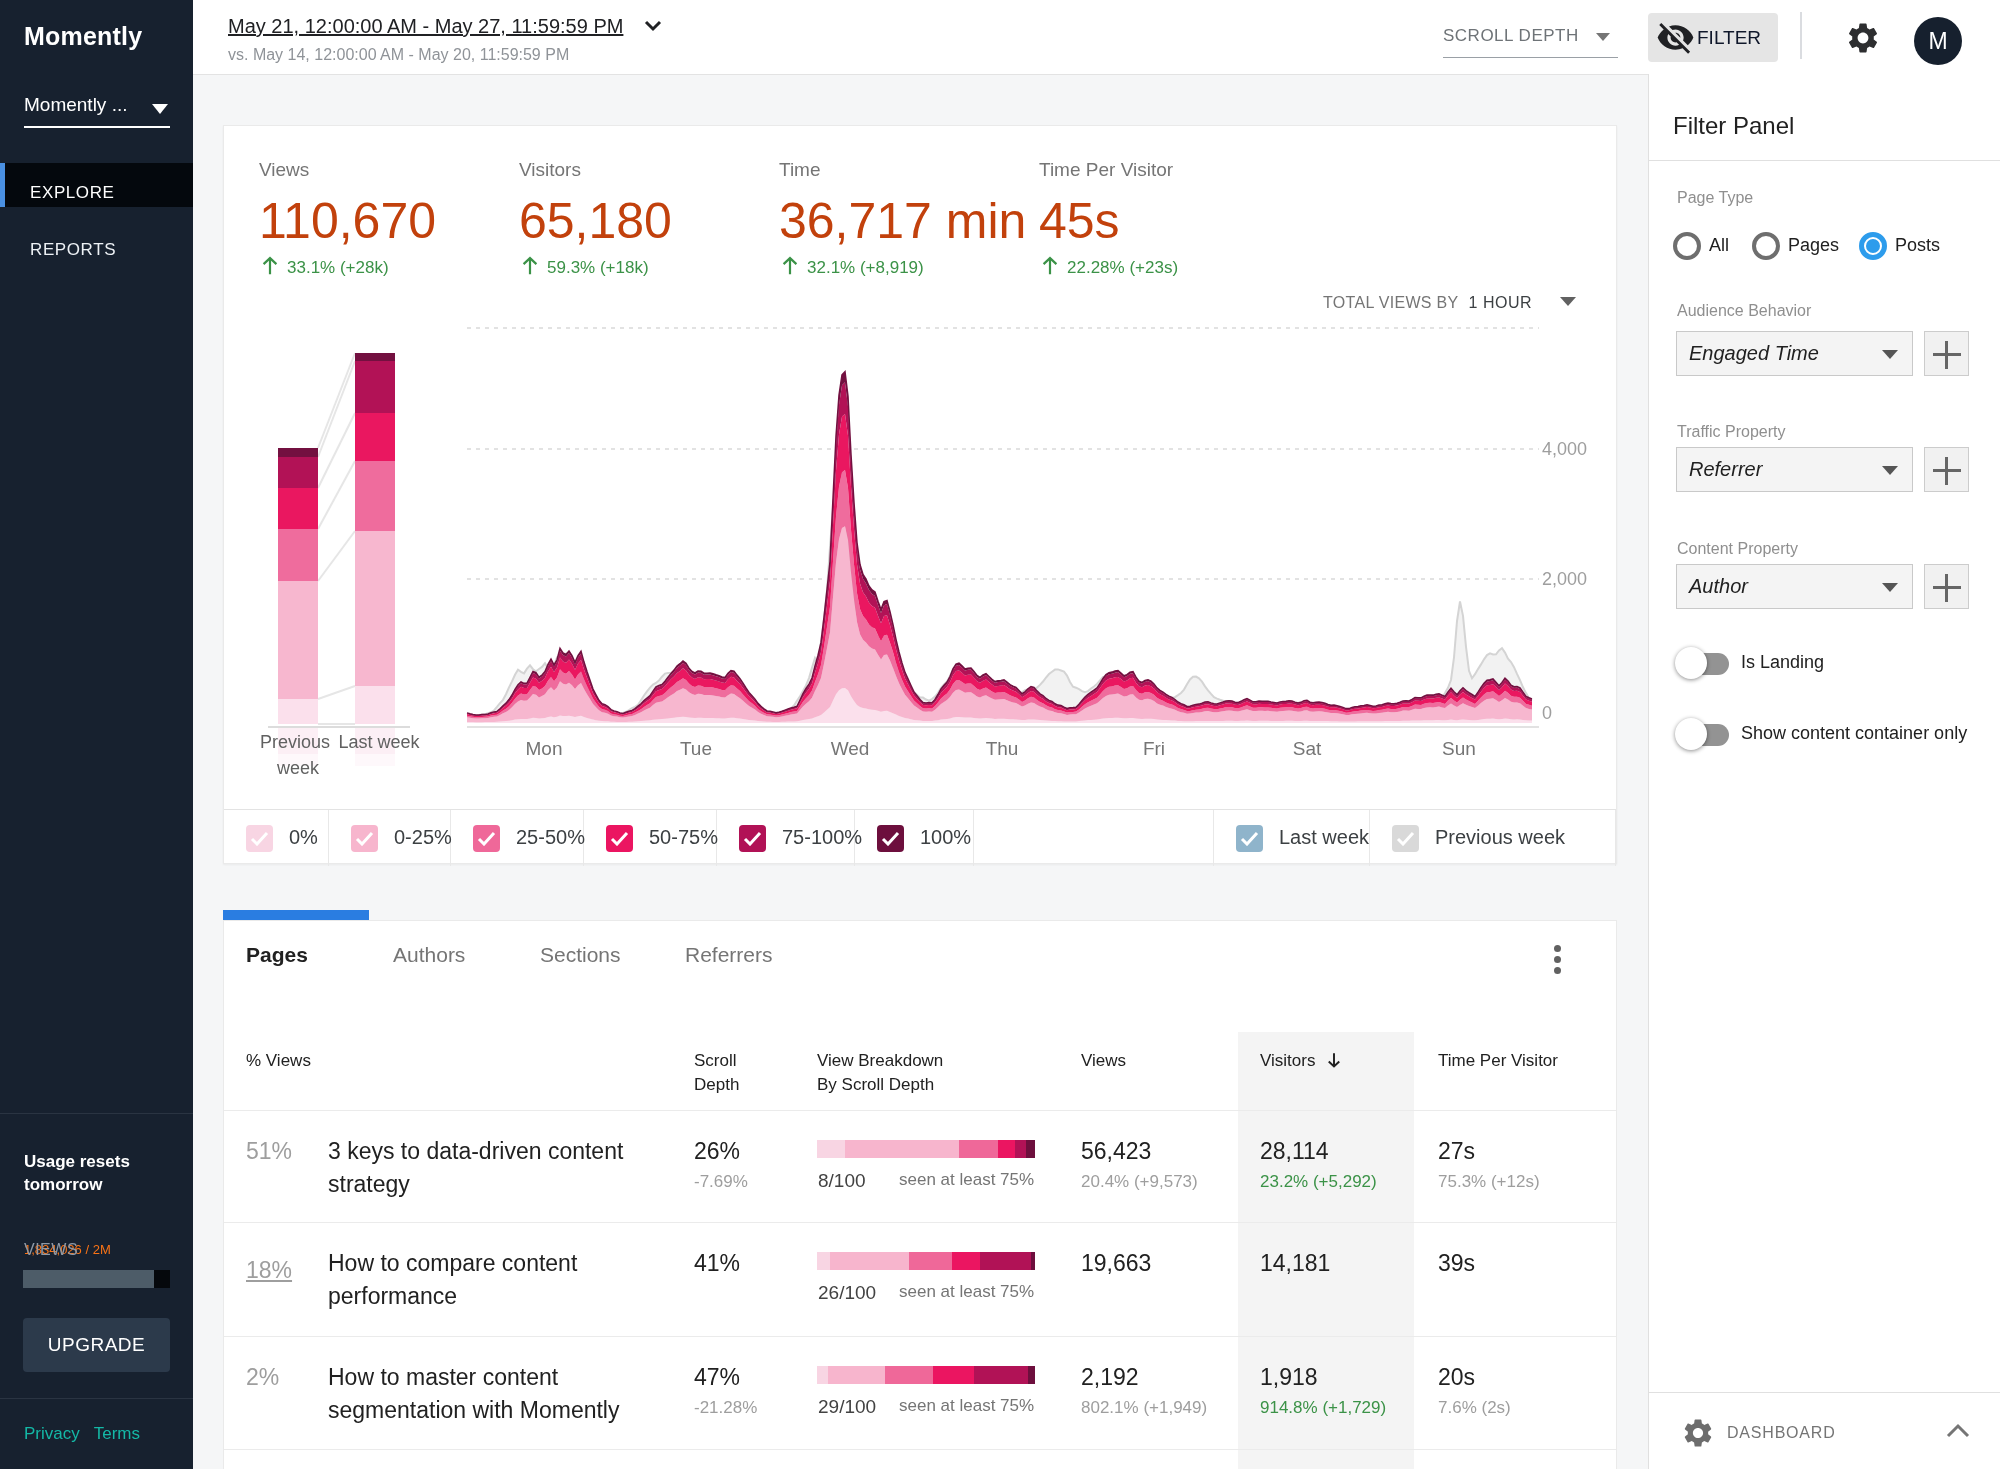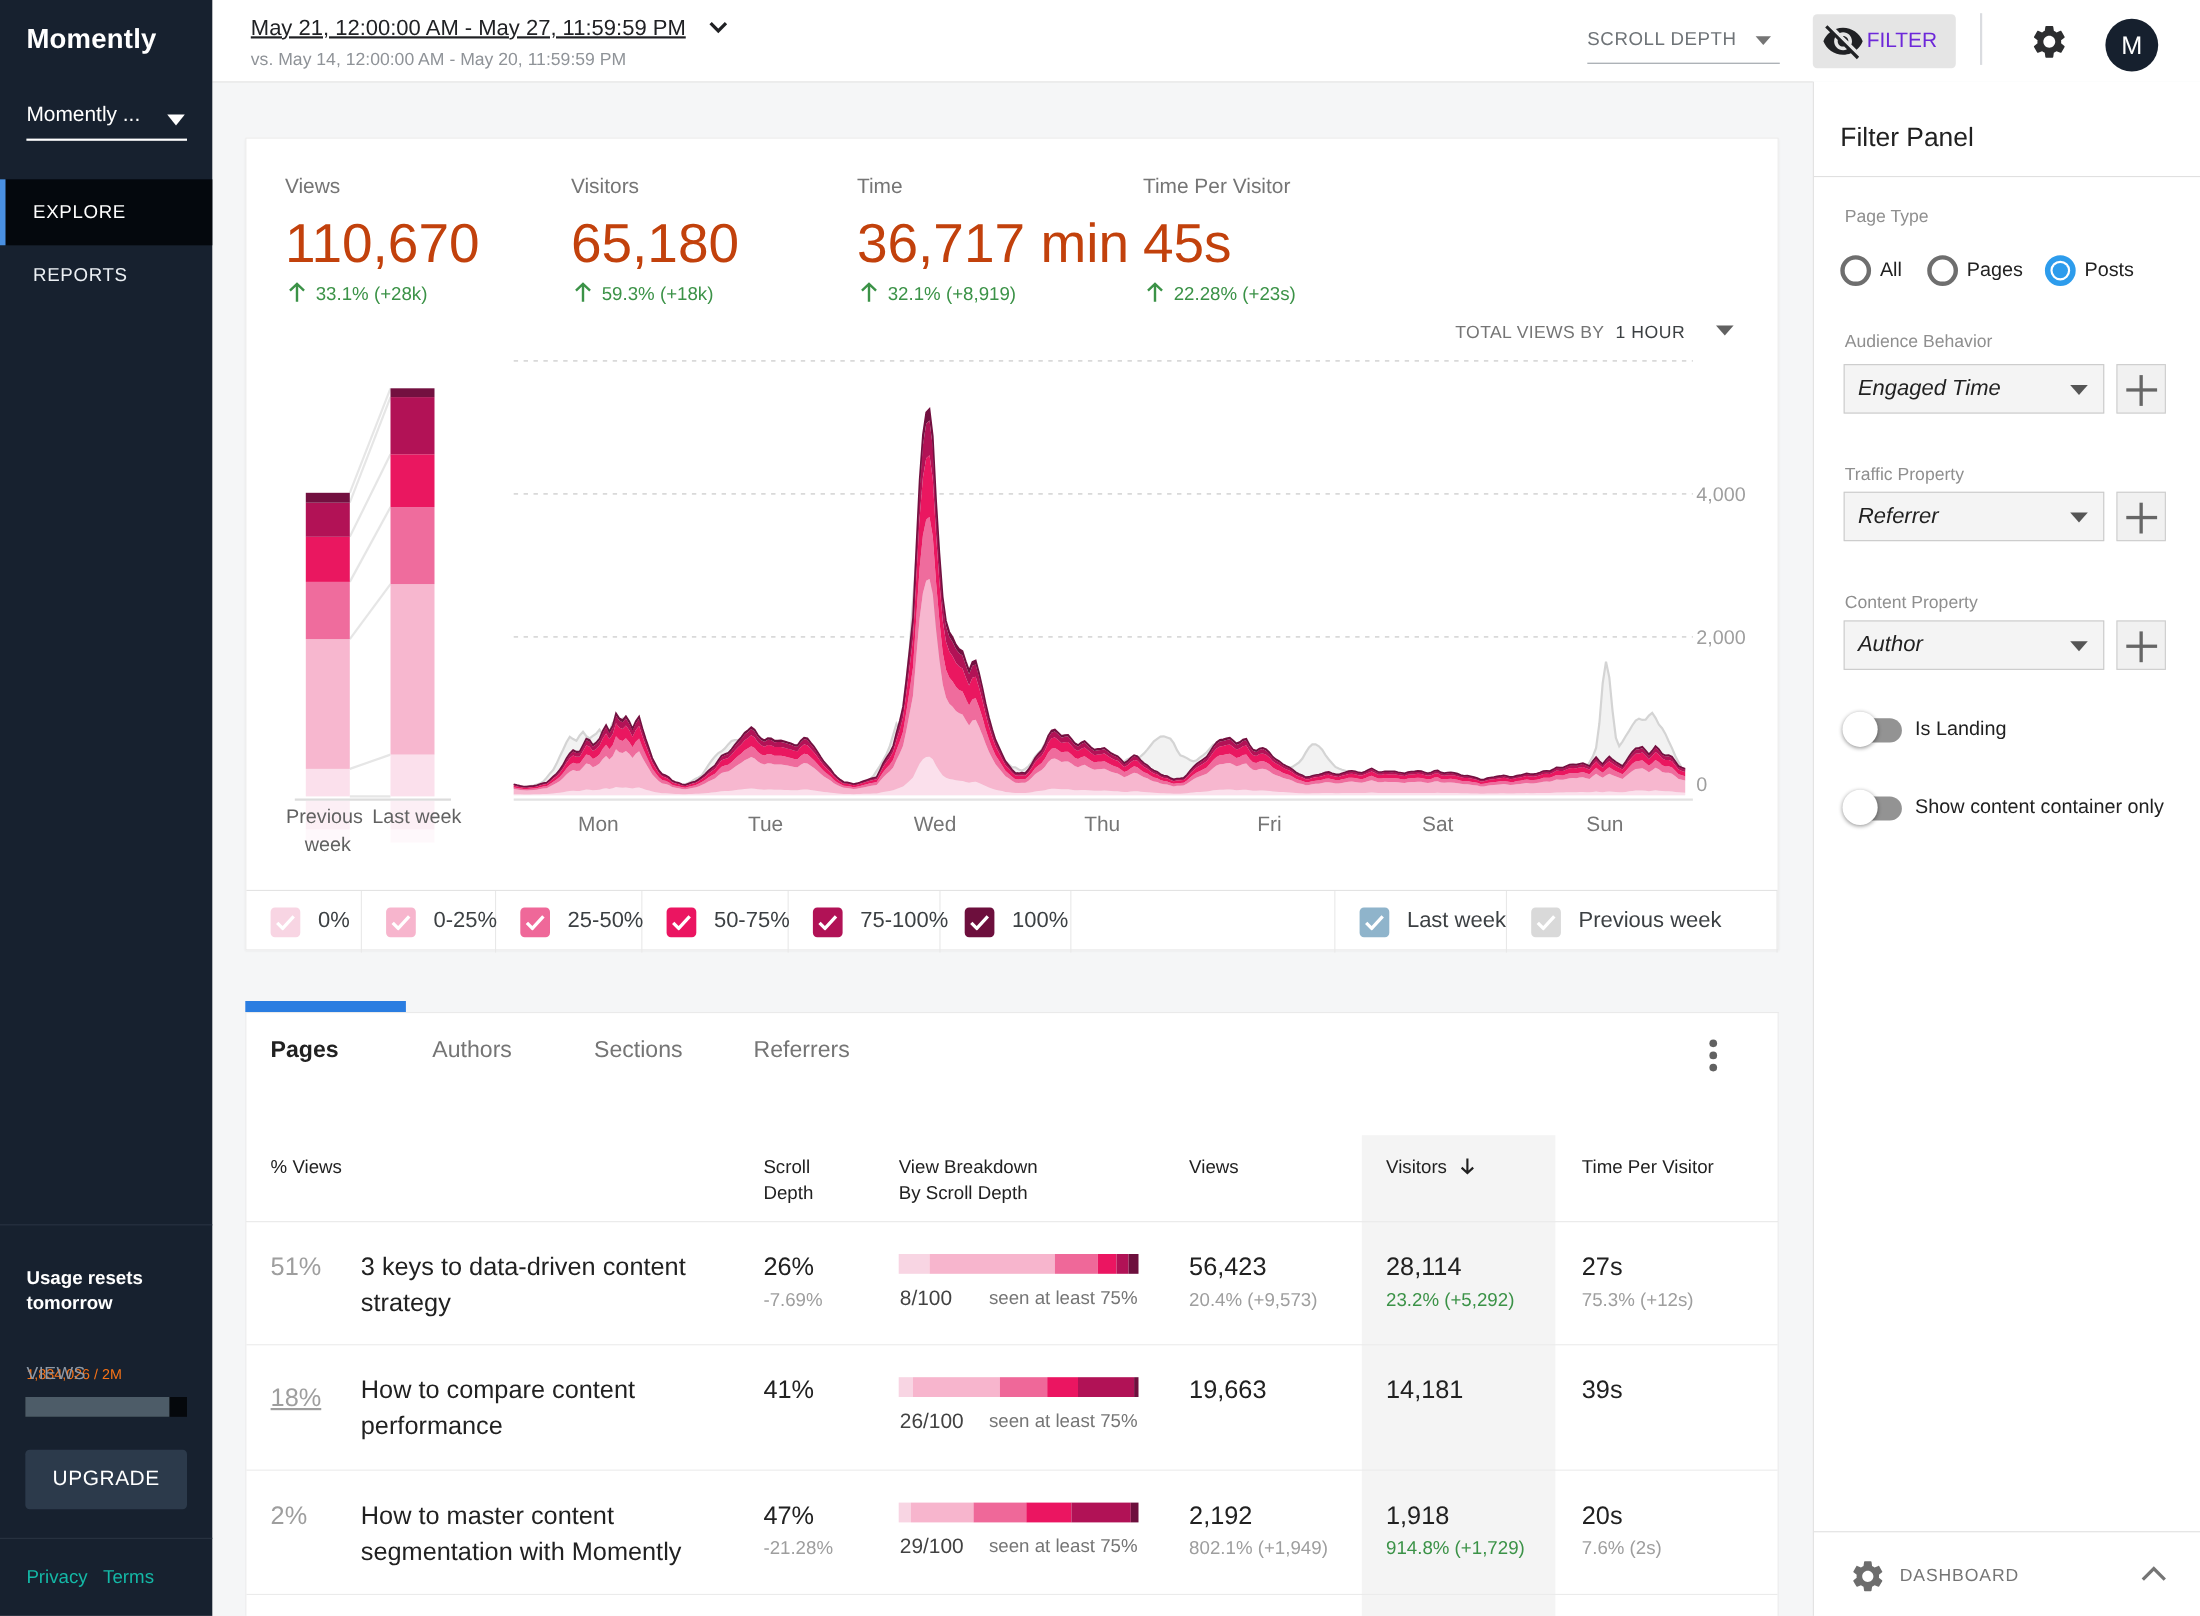--- a/index.html
+++ b/index.html
@@ -4,42 +4,42 @@
 <style>
 * { margin:0; padding:0; box-sizing:border-box; }
 html,body { width:2000px; height:1469px; font-family:"Liberation Sans", sans-serif; background:#f5f6f7; overflow:hidden; }
 .abs { position:absolute; }
 
 
 #sidebar { left:0; top:0; width:193px; height:1469px; background:#17212f; z-index:5; }
 #logo { left:24px; top:22px; font-size:25px; font-weight:bold; color:#fff; letter-spacing:.2px; }
 #sideselect { left:24px; top:94px; width:146px; color:#fff; font-size:19px; border-bottom:2px solid #fff; padding-bottom:10px; }
 #sideselect .caret { position:absolute; right:2px; top:10px; width:0; height:0; border-left:8px solid transparent; border-right:8px solid transparent; border-top:10px solid #fff; }
-#nav-explore { left:0; top:163px; width:193px; height:60px; background:#04080d; border-left:5px solid #4a90e2; color:#fff; font-size:17px; line-height:60px; padding-left:25px; letter-spacing:.6px; }
+#nav-explore { left:0; top:163px; width:193px; height:44px; background:#04080d; border-left:5px solid #4a90e2; color:#fff; font-size:17px; line-height:60px; padding-left:25px; letter-spacing:.6px; }
 #nav-reports { left:30px; top:240px; color:#edf1f5; font-size:17px; letter-spacing:.6px; }
 #side-divider1 { left:0; top:1113px; width:193px; border-top:1px solid #2a3442; }
 #usage-title { left:24px; top:1150px; width:140px; color:#fff; font-size:17px; font-weight:bold; line-height:23px; }
 #usage-num { left:24px; top:1242px; color:#f97316; font-size:13px; }
 #usage-views { left:24px; top:1241px; color:#8d99a7; font-size:16px; letter-spacing:.5px; }
 #usage-bar { left:23px; top:1270px; width:147px; height:18px; background:#05080c; }
 #usage-fill { left:0; top:0; width:131px; height:18px; background:#4d5c68; }
 #upgrade { left:23px; top:1318px; width:147px; height:54px; background:#2c3a4b; border-radius:4px; color:#fff; font-size:19px; text-align:center; line-height:54px; letter-spacing:.5px; }
 #side-divider2 { left:0; top:1398px; width:193px; border-top:1px solid #2a3442; }
 #side-links { left:24px; top:1424px; color:#14b8a6; font-size:17px; }
 #side-links span { margin-right:14px; }
 
 
 #topbar { left:193px; top:0; width:1807px; height:74px; background:#fff; z-index:4; }
 #topbar-border { left:193px; top:74px; width:1455px; border-top:1px solid #e3e3e3; z-index:4; }
 #daterange { left:35px; top:15px; color:#202124; font-size:20px;text-decoration:underline; }
 #daterange .chev { display:inline-block; margin-left:20px; }
 #datevs { left:35px; top:46px; color:#8f9398; font-size:16px; }
 #scrolldepth { left:1250px; top:26px; width:175px; color:#6e7377; font-size:17px; letter-spacing:.5px; border-bottom:1px solid #9aa0a6; padding-bottom:11px; }
 #scrolldepth .caret { position:absolute; right:8px; top:7px; width:0; height:0; border-left:7px solid transparent; border-right:7px solid transparent; border-top:8px solid #757575; }
-#filterbtn { left:1455px; top:13px; width:130px; height:49px; background:#e5e5e5; border-radius:4px; color:#6d28d9; font-size:19px; }
+#filterbtn { left:1455px; top:13px; width:130px; height:49px; background:#e5e5e5; border-radius:4px; color:#0f172a; font-size:19px; }
 #filterbtn svg { position:absolute; left:8px; top:5px; }
 #filterbtn span { position:absolute; left:49px; top:14px; }
 #topdivider { left:1607px; top:12px; height:47px; border-left:2px solid #dadce0; }
 #topgear { left:1652px; top:20px; }
 #avatar { left:1721px; top:17px; width:48px; height:48px; border-radius:50%; background:#16202e; color:#fff; font-size:23px; text-align:center; line-height:48px; }
 
 
 #card1 { left:223px; top:125px; width:1394px; height:739px; background:#fff; border:1px solid #eaeaea; box-shadow:0 1px 2px rgba(0,0,0,.05); z-index:1; }
 .stat { position:absolute; top:33px; }
 .stat .lbl { color:#757575; font-size:19px; }

